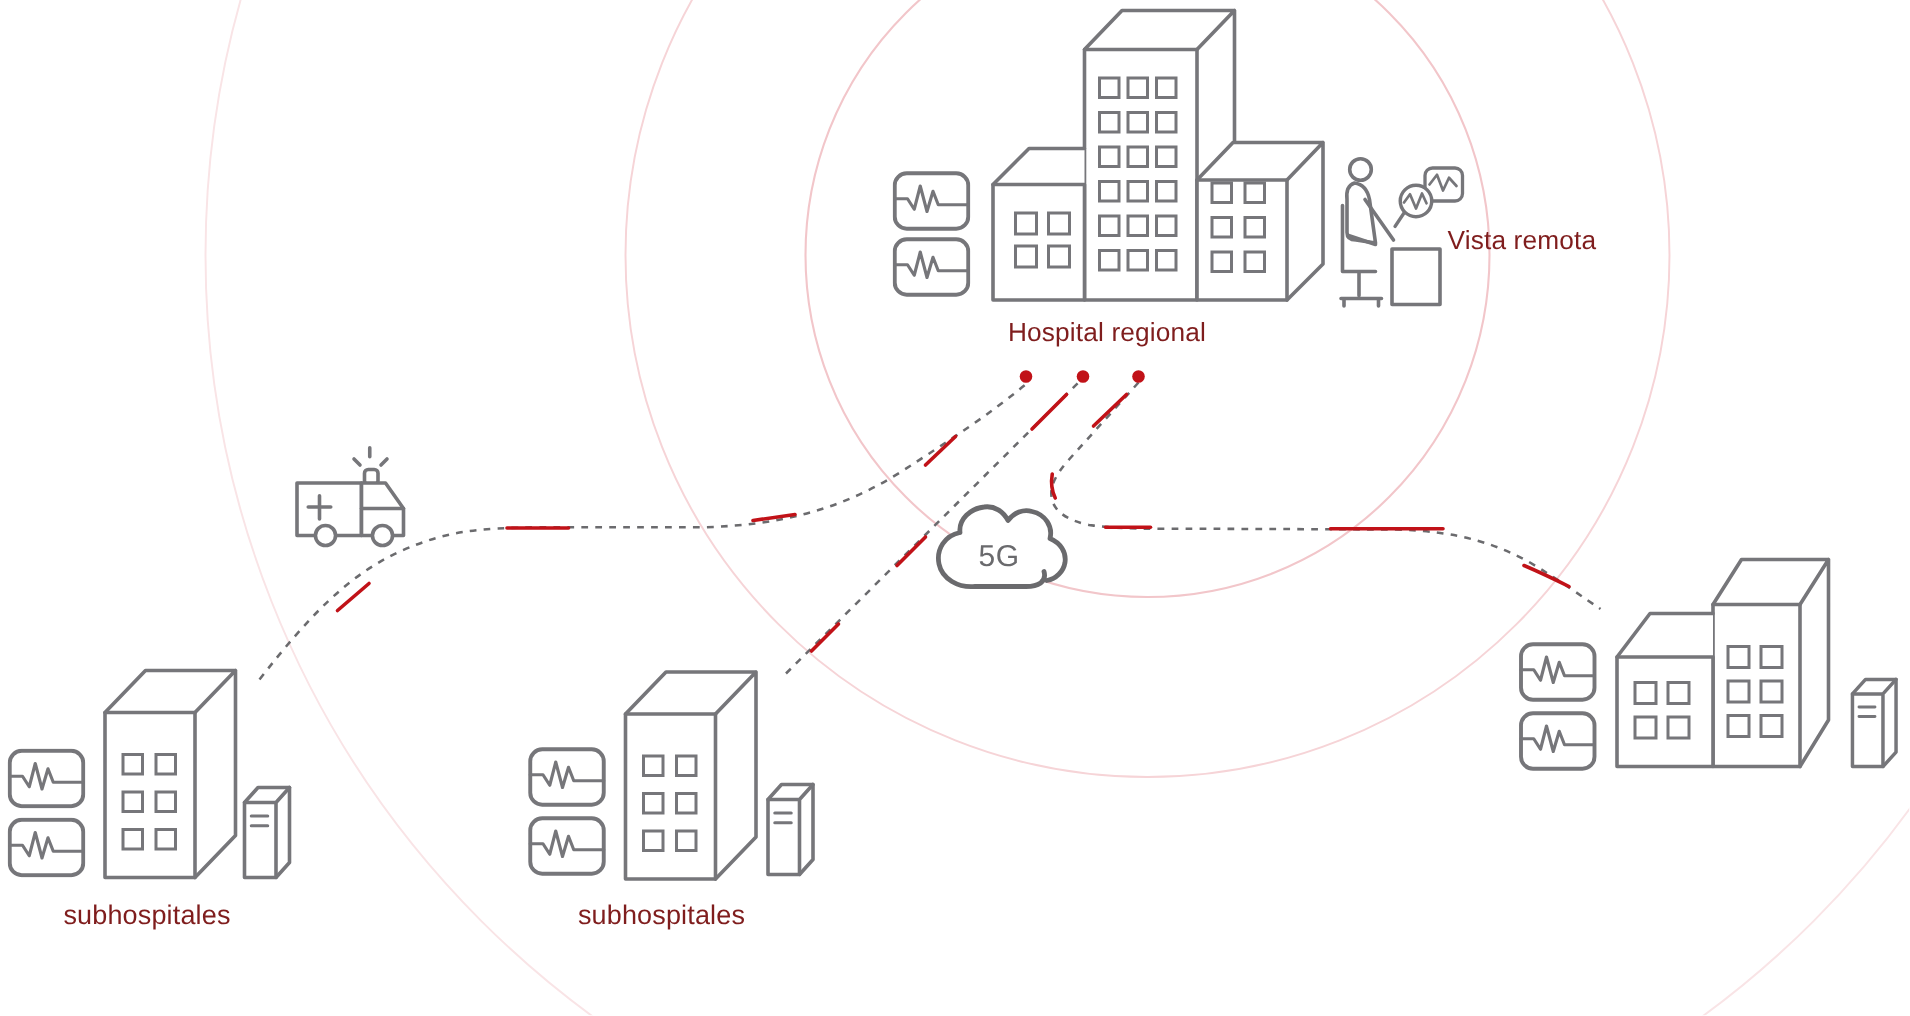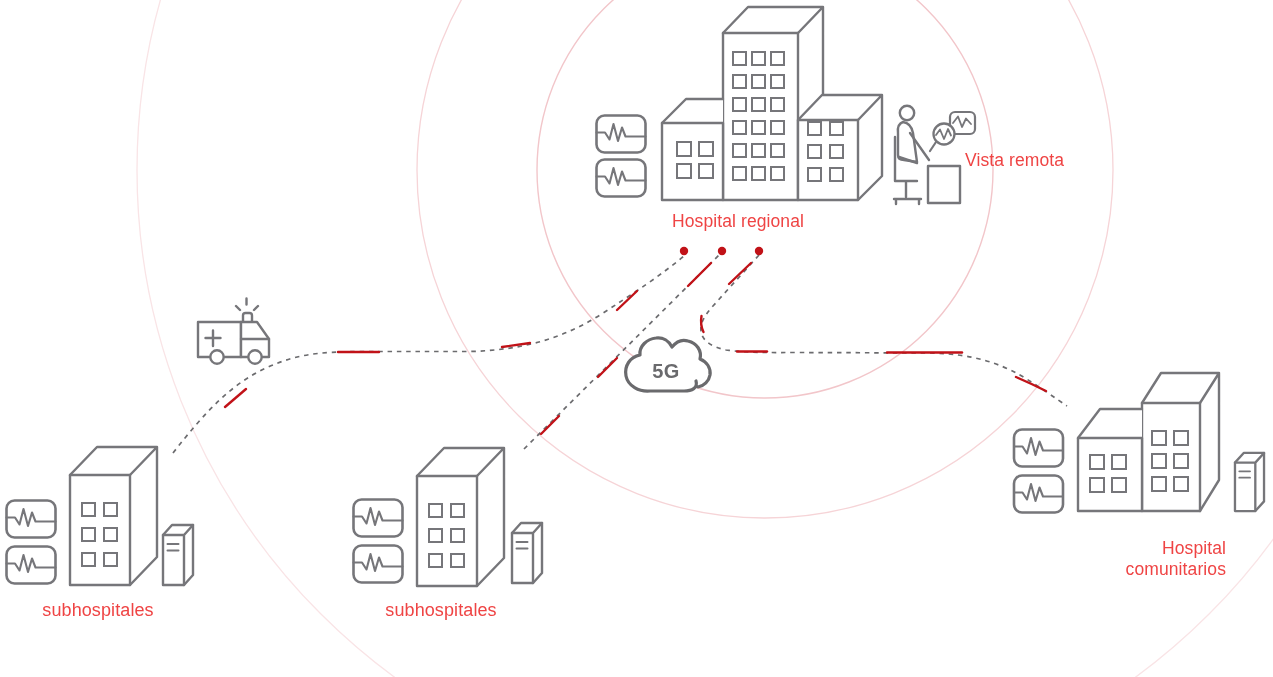--- a/index.html
+++ b/index.html
@@ -2,26 +2,26 @@
 <html><head>
 <meta charset="utf-8">
 <style>
   html,body{margin:0;padding:0;background:#fff;}
   .stage{
     position:relative;width:1273px;height:677px;background:#ffffff;overflow:hidden;
     font-family:"Liberation Sans", sans-serif;color:#4a4a4c;
   }
   .stage svg{position:absolute;left:0;top:0;}
   .lbl{
-    position:absolute;white-space:nowrap;font-size:17.5px;color:#ef4444;
+    position:absolute;white-space:nowrap;font-size:17.5px;color:#7f1d1d;
     letter-spacing:.1px;
   }
   .lbl.center{transform:translateX(-50%);text-align:right;}
   .lbl.two-line{white-space:normal;line-height:21px;width:160px;}
-  .lbl.g5{font-weight:bold;font-size:20px;color:#6a6a6d;letter-spacing:.3px;}
+  .lbl.g5{font-weight:normal;font-size:20px;color:#6a6a6d;letter-spacing:.3px;}
   
   .ic{stroke:#76767a;fill:none;stroke-width:2.4;stroke-linejoin:round;stroke-linecap:round;}
   .icf{stroke:#76767a;fill:#ffffff;stroke-width:2.4;stroke-linejoin:round;}
   .fillw{fill:#ffffff;stroke:none;}
   .win{stroke:#76767a;fill:#ffffff;stroke-width:2;}
   .dash{stroke:#6b6b6e;fill:none;stroke-width:1.7;stroke-dasharray:4.5 4.8;}
   .red{stroke:#c11218;fill:none;stroke-width:2.4;stroke-linecap:round;}
   .pink1{stroke:#f2c6ca;fill:none;stroke-width:1.4;}
   .pink2{stroke:#f6d4d7;fill:none;stroke-width:1.3;}
   .pink3{stroke:#f9e4e6;fill:none;stroke-width:1.3;}
@@ -218,16 +218,14 @@
   </g>
   <use href="#mon" x="1012" y="428" width="53" height="40"></use>
   <use href="#mon" x="1012" y="474" width="53" height="40"></use>
   <use href="#srv" x="1233" y="451" width="33" height="62"></use>
 </svg>
 
   <div class="lbl center" style="left:738px;top:211px;">Hospital regional</div>
   <div class="lbl" style="left:965px;top:150px;">Vista remota</div>
   <div class="lbl center" style="left:98px;top:600px;font-size:18px;">subhospitales</div>
   <div class="lbl center" style="left:441px;top:600px;font-size:18px;">subhospitales</div>
-  <div class="lbl center two-line" style="left:1146px;top:538px;"><span>Hospital</span><br>
-       <span>comunitarios</span></div>
   <div class="lbl center g5" style="left:666px;top:360px;">5G</div>
 </div>
 
 </body></html>

